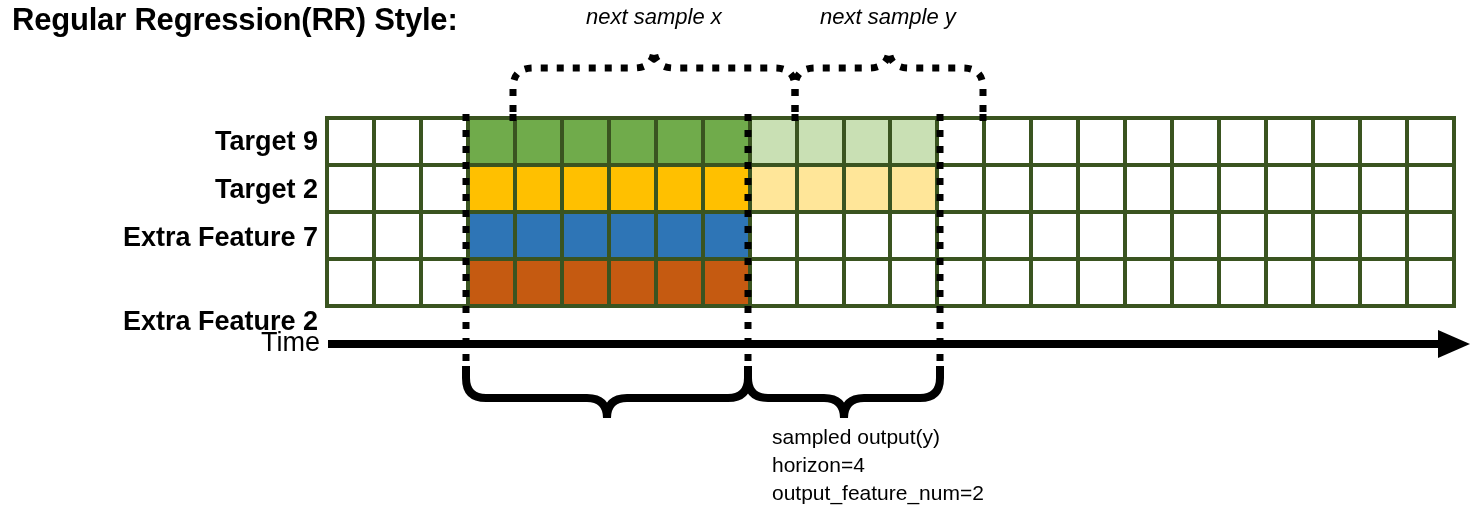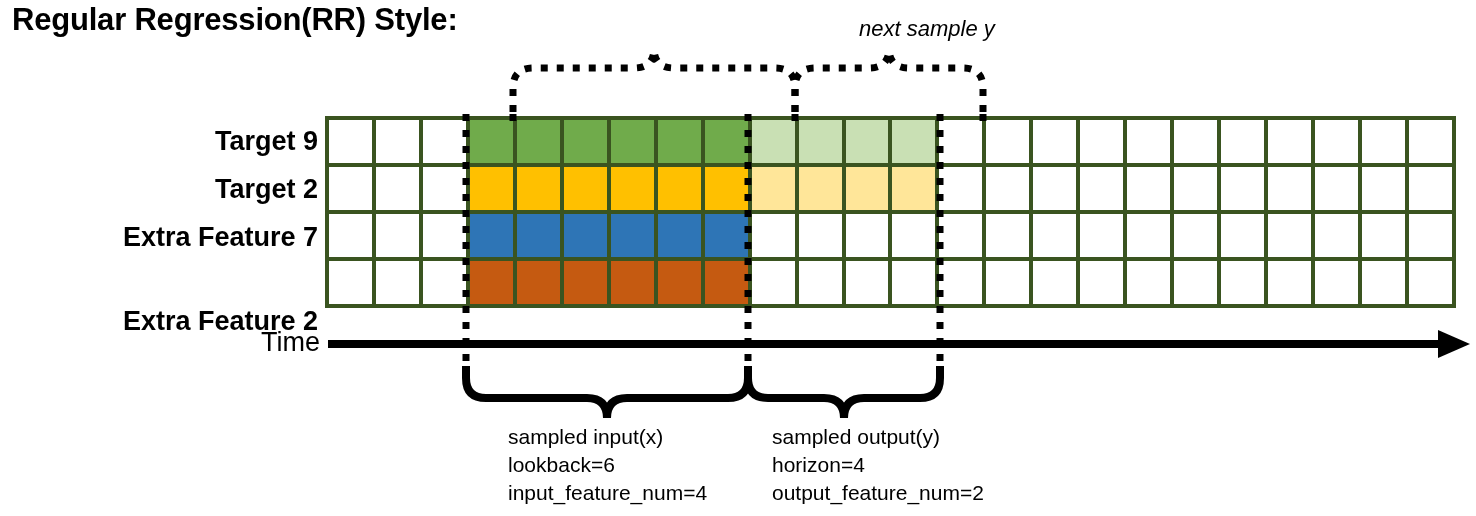--- a/index.html
+++ b/index.html
@@ -174,27 +174,23 @@
       <div class="cell" style="background: rgb(255, 255, 255);"></div>
       <div class="cell" style="background: rgb(255, 255, 255);"></div>
       <div class="cell" style="background: rgb(255, 255, 255);"></div>
       <div class="cell" style="background: rgb(255, 255, 255);"></div>
       <div class="cell" style="background: rgb(255, 255, 255);"></div>
       <div class="cell" style="background: rgb(255, 255, 255);"></div>
     </div>
 
   <div id="time-label">Time</div>
 
-  <div class="annot" style="left:820px;top:16px;margin-left:39px;">next sample y</div>
-
-  <div class="caption" style="left:508px;top:423px;">
-    <div>sampled input(x)</div>
-    <div>lookback=6</div>
-    <div>input_feature_num=4</div>
-  </div>
+  <div class="annot" style="left:586px;top:4px;">next sample x</div>
+  <div class="annot" style="left:820px;top:4px;">next sample y</div>
+
   <div class="caption" style="left:772px;top:423px;">
     <div>sampled output(y)</div>
     <div>horizon=4</div>
     <div>output_feature_num=2</div>
   </div>
 
   <svg class="overlay" viewBox="0 0 1476 516">
     <g fill="none" stroke="#000000">
 
       <g stroke-width="7" stroke-linecap="butt" stroke-dasharray="7 9">

